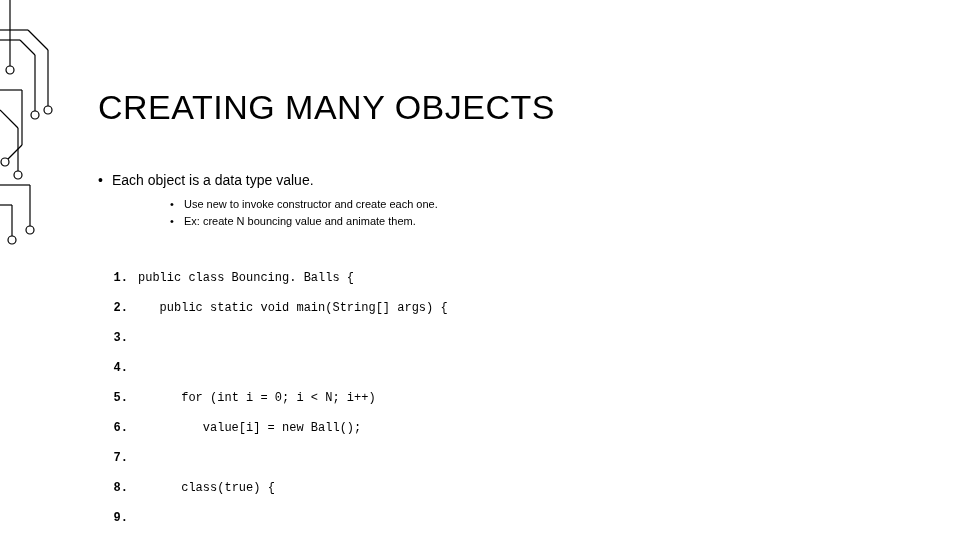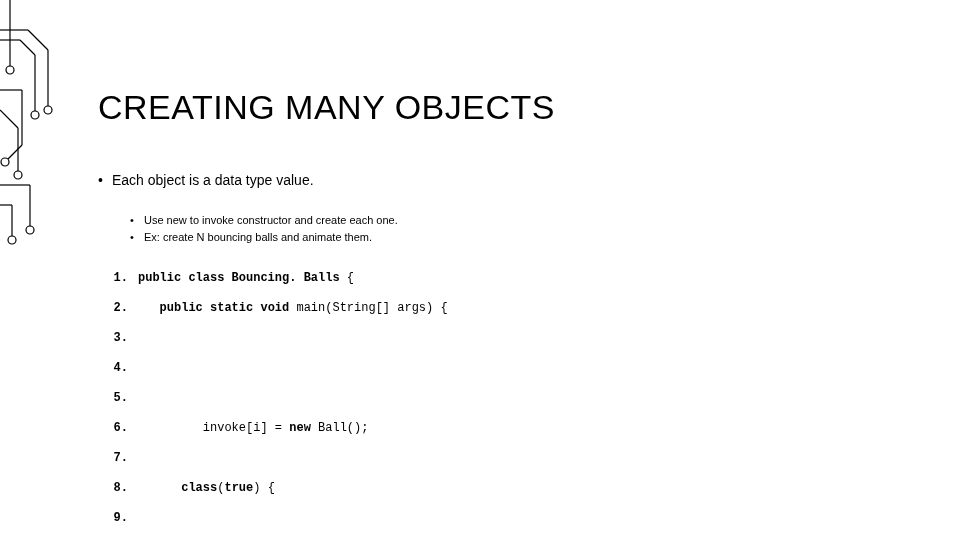--- a/index.html
+++ b/index.html
@@ -1,28 +1,28 @@
 <!DOCTYPE html>
 <html><head>
 <meta charset="utf-8">
 <style>
   * { margin: 0; padding: 0; box-sizing: border-box; }
   html, body { width: 960px; height: 540px; background: #fff; font-family: Arial, Helvetica, sans-serif; color: #000; position: relative; overflow: hidden; }
   .slide { width: 812px; height: 540px; position: relative; }
   .deco { position: absolute; top: 0; left: 0; width: 100px; height: 260px; pointer-events: none; }
   .title { position: absolute; top: 88px; left: 98px; font-size: 34px; font-weight: 400; letter-spacing: 0.5px; }
   .body { position: absolute; top: 172px; left: 98px; width: 800px; }
-  .b1 { font-size: 14px; margin-bottom: 24px; }
+  .b1 { font-size: 14px; margin-bottom: 8px; }
   .b1 .dot { display: inline-block; width: 14px; text-align: left; }
-  .sub { margin-left: 32px; font-size: 11px; line-height: 1.55; }
+  .sub { margin-left: 72px; font-size: 11px; line-height: 1.55; }
   .sub .dot { display: inline-block; width: 14px; }
   .code { position: absolute; top: 256px; left: 98px; font-family: "Courier New", monospace; font-size: 12px; line-height: 1.25; white-space: pre; }
   .code .row { display: flex; }
   .ln { display: inline-block; width: 30px; text-align: right; margin-right: 10px; font-weight: 700; }
-  .kw { font-weight: 700; }
+  .kw { font-weight: 400; }
   .deco svg { display: block; }
 </style>
 </head>
 <body>
 <div class="slide">
 
   <div class="deco">
     <svg width="120" height="280" viewBox="0 0 120 280">
       <g stroke="#000" stroke-width="1.2" fill="none">
         <line x1="0" y1="30" x2="28" y2="30"></line>
@@ -52,30 +52,30 @@
         <circle cx="12" cy="240" r="4"></circle>
       </g>
     </svg>
   </div>
 
   <h1 class="title">CREATING MANY OBJECTS</h1>
 
   <div class="body">
     <div class="b1"><span class="dot">•</span><span>Each object is a data type value.</span></div>
     <div class="sub"><span class="dot">•</span><span>Use new to invoke constructor and create each one.</span></div>
-    <div class="sub"><span class="dot">•</span><span>Ex:  create N bouncing balls and animate them.</span></div>
+    <div class="sub"><span class="dot">•</span><span>Ex:  create N bouncing value and animate them.</span></div>
   </div>
 
   <div class="code">
 <div class="row"><span class="ln">1.</span><span><span class="kw">public class Bouncing. Balls</span><span> {</span></span></div>
 <div class="row"><span class="ln">2.</span><span><span>   </span><span class="kw">public static void</span><span> main(String[] args) {</span></span></div>
 <div class="row"><span class="ln">3.</span></div>
 <div class="row"><span class="ln">4.</span></div>
-<div class="row"><span class="ln">5.</span></div>
-<div class="row"><span class="ln">6.</span><span><span>         </span><span>invoke[i] = </span><span class="kw">new</span><span> Ball();</span></span></div>
+<div class="row"><span class="ln">5.</span><span><span>      </span><span class="kw">for</span><span> (</span><span class="kw">int</span><span> i = 0; i &lt; N; i++)</span></span></div>
+<div class="row"><span class="ln">6.</span><span><span>         </span><span>value[i] = </span><span class="kw">new</span><span> Ball();</span></span></div>
 <div class="row"><span class="ln">7.</span><span></span></div>
 <div class="row"><span class="ln">8.</span><span><span>      </span><span class="kw">class</span><span>(</span><span class="kw">true</span><span>) {</span></span></div>
 <div class="row"><span class="ln">9.</span></div>
 
 
 
 
 
 
 

